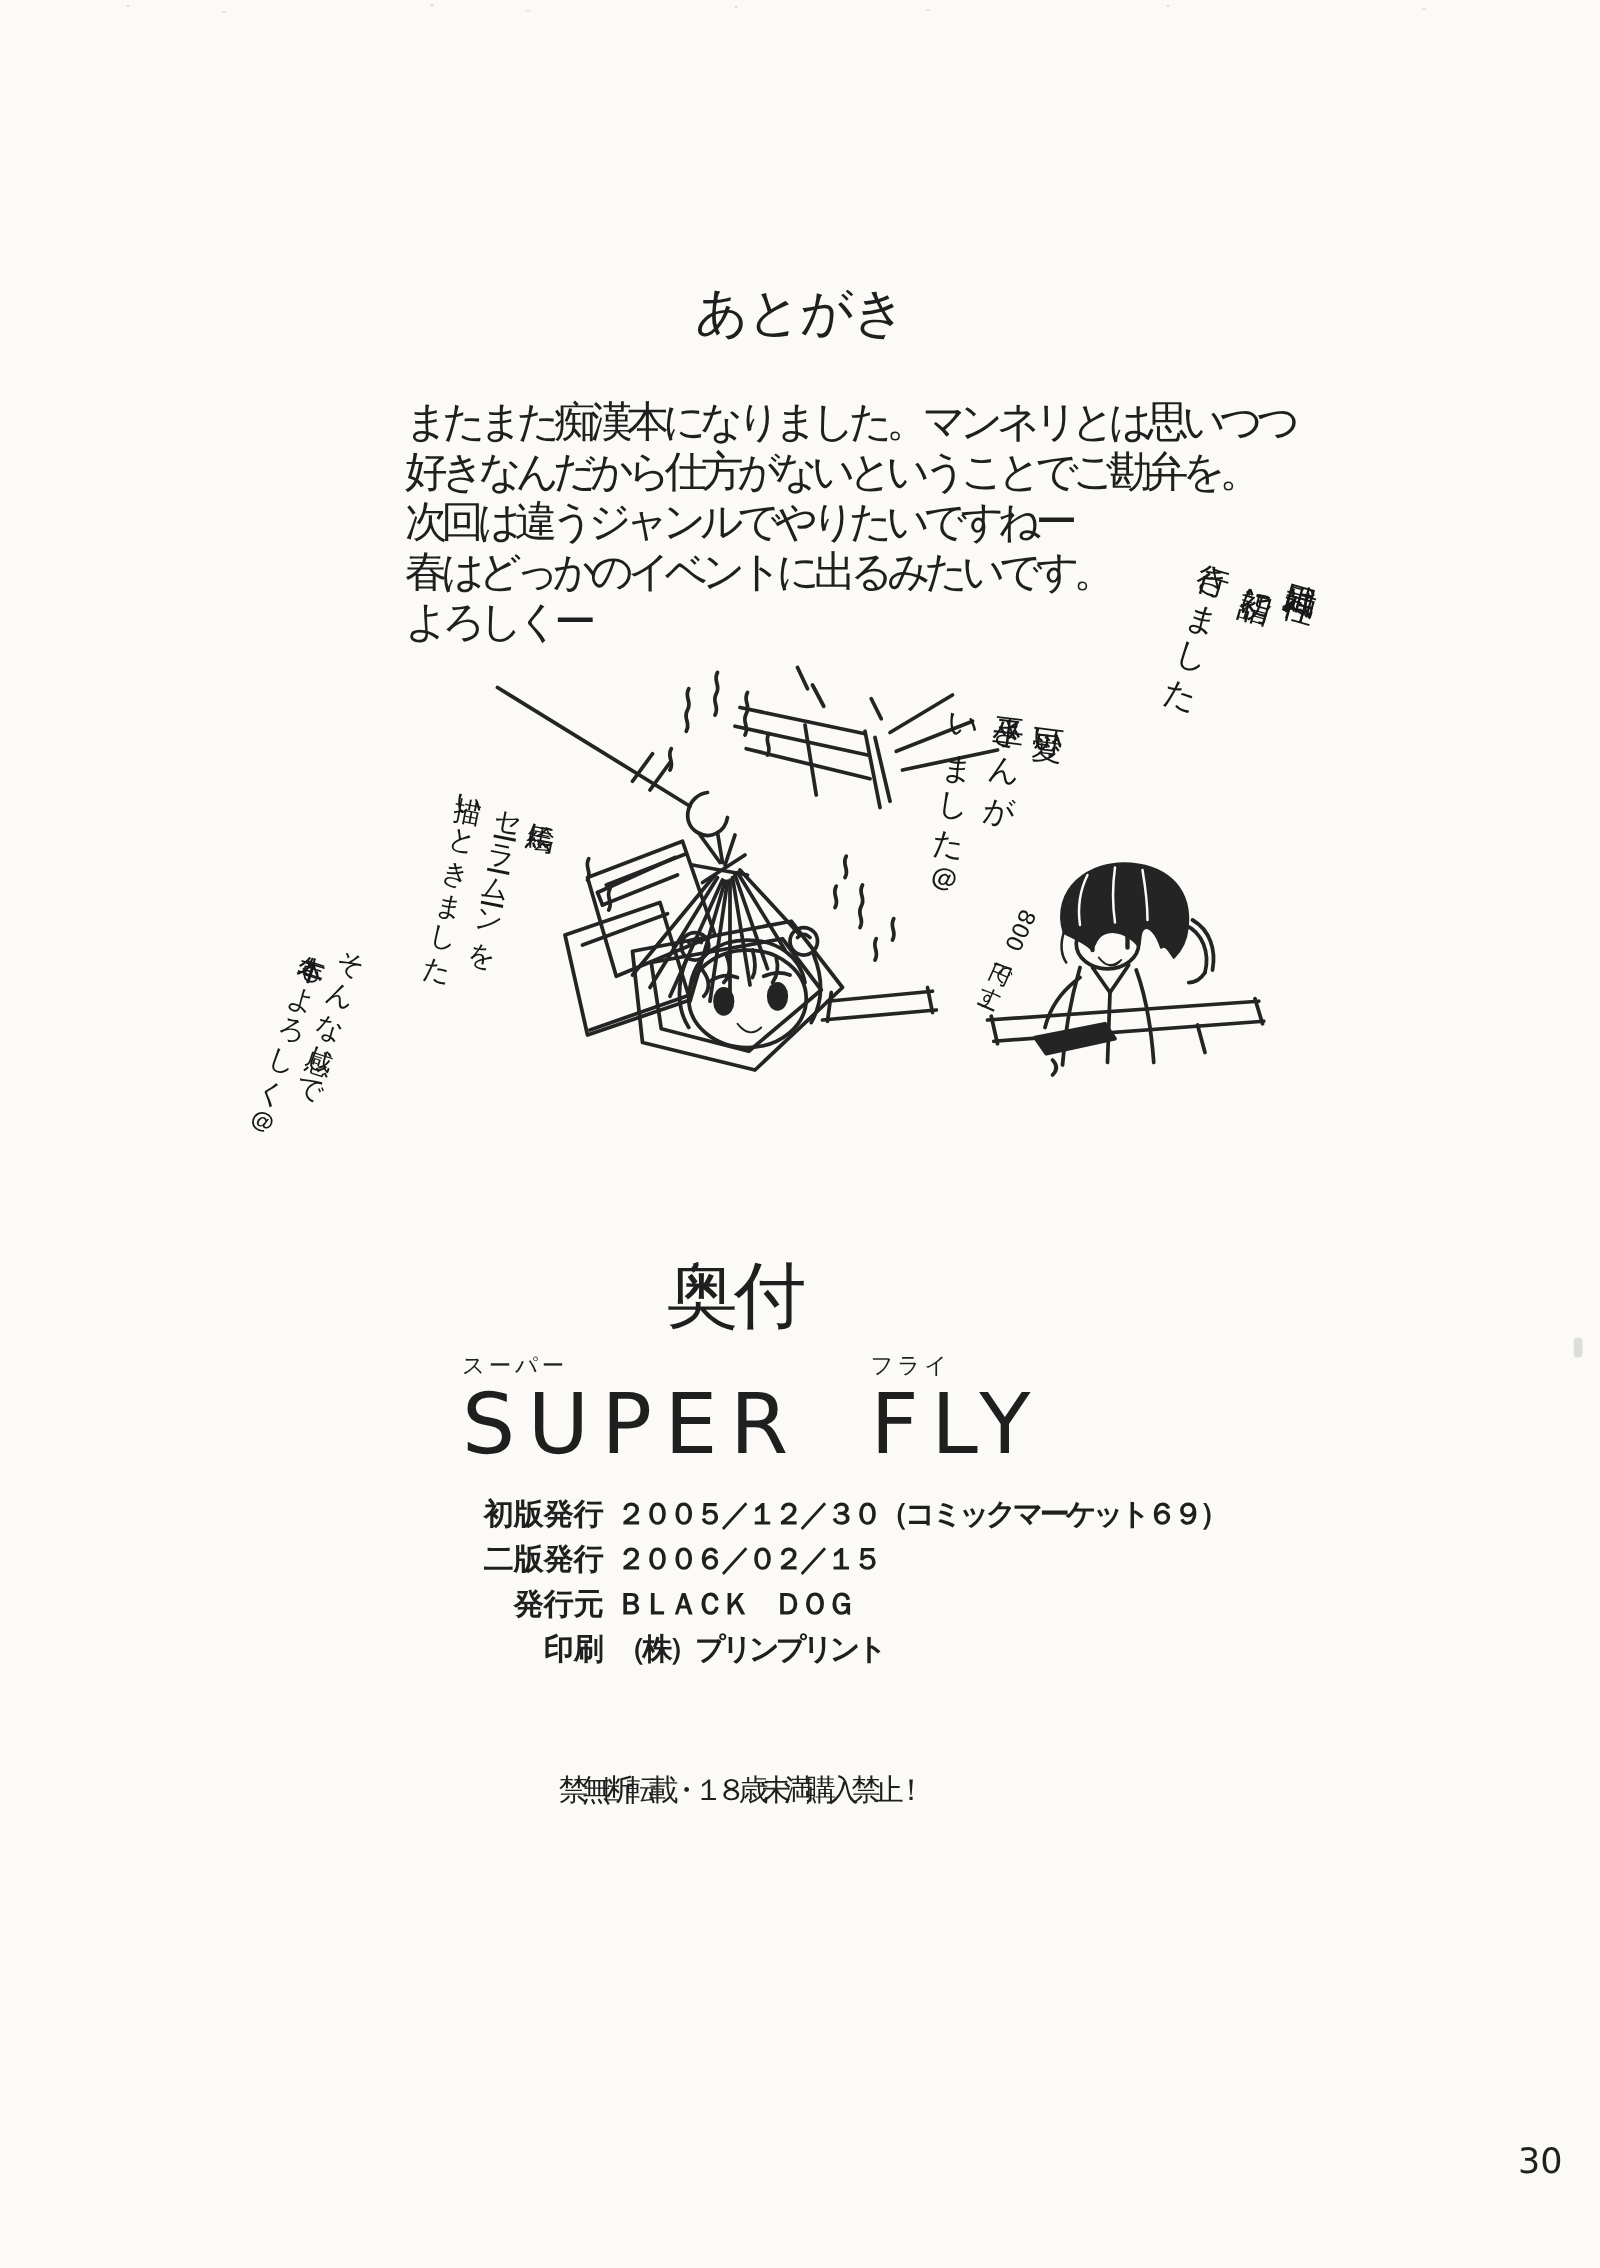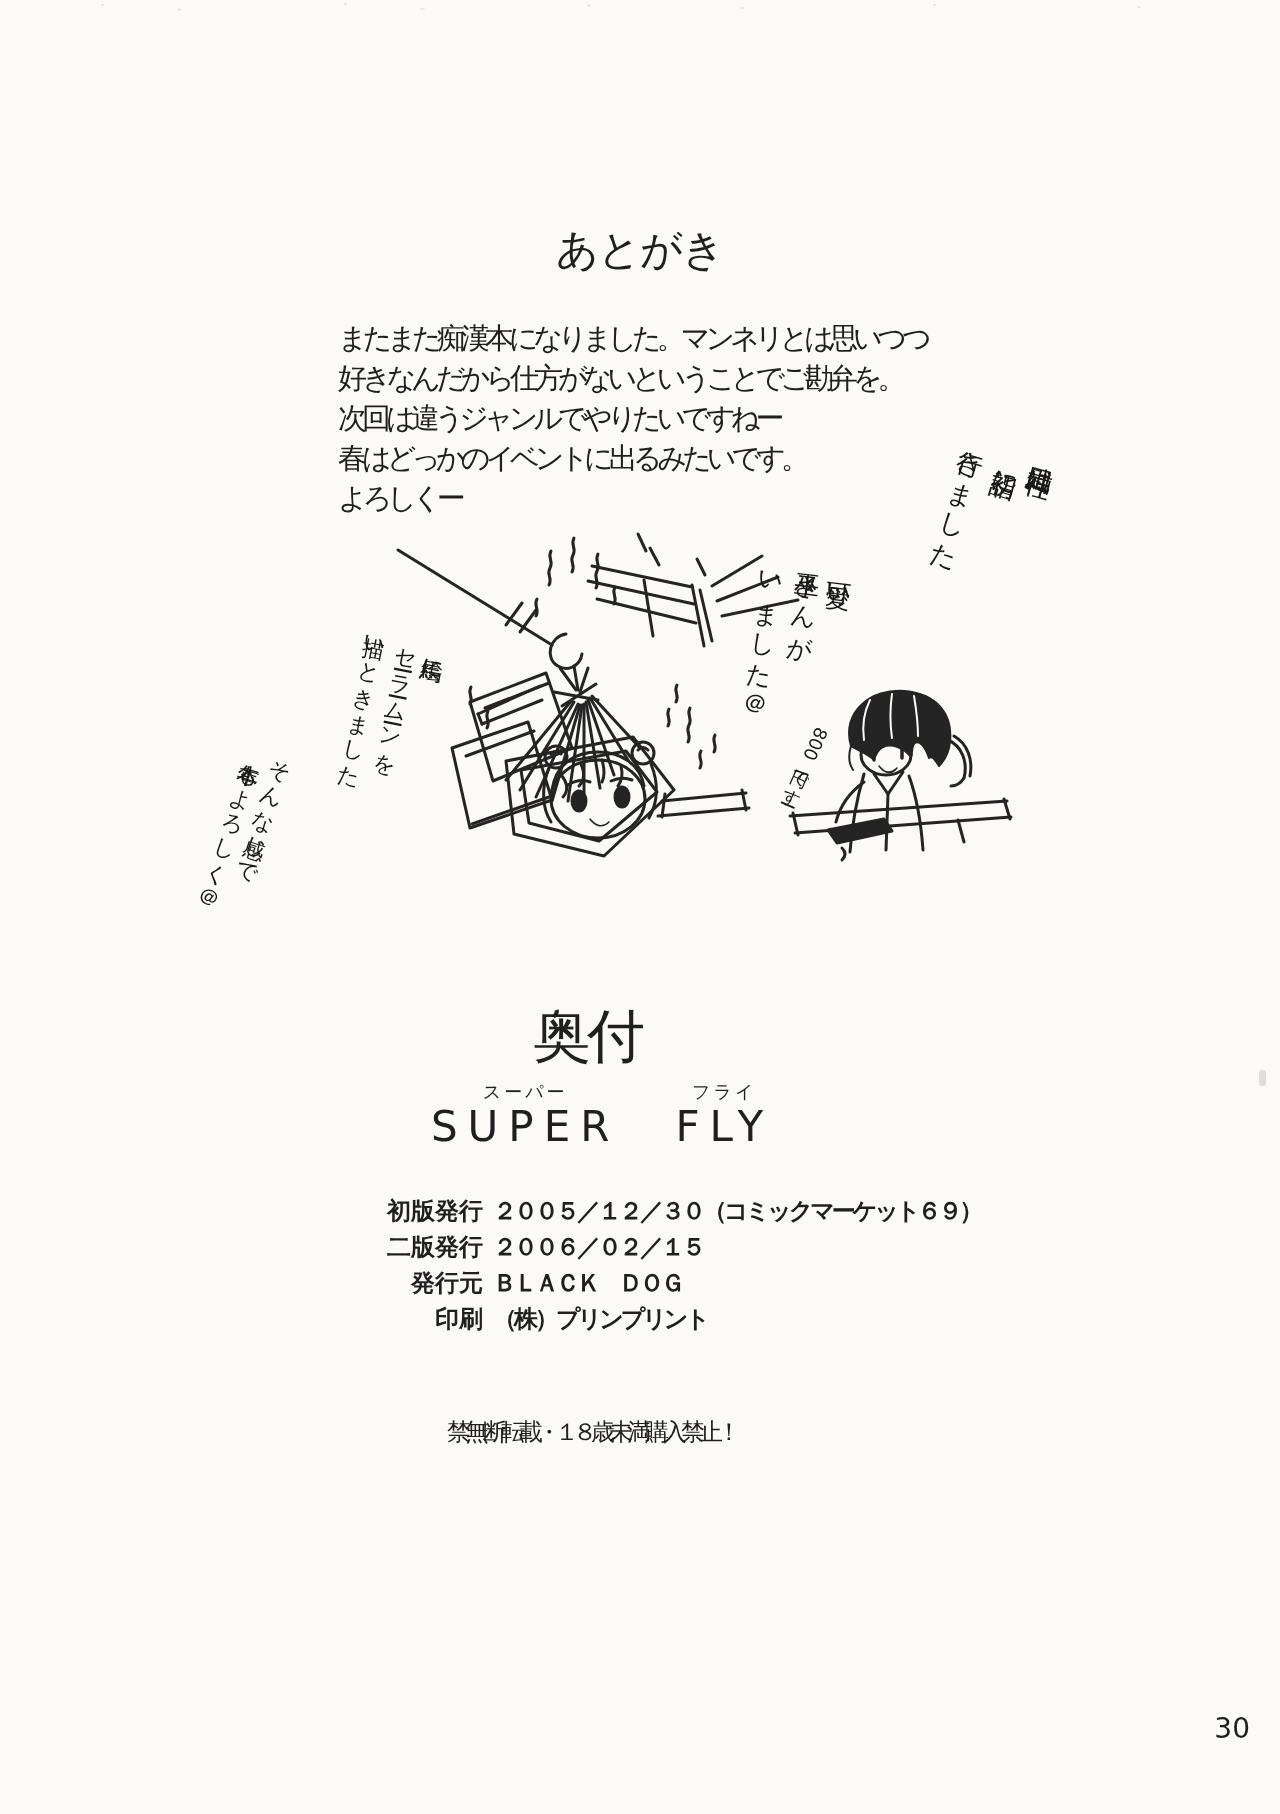--- a/index.html
+++ b/index.html
@@ -25,22 +25,22 @@
   .edge-smudge{
     position:absolute;right:14px;top:1070px;width:7px;height:16px;
     background:rgba(90,90,90,.18);border-radius:3px;
   }
   
   .afterword-title{
     position:absolute;top:229px;left:0;width:1280px;text-align:center;
     font-size:42px;letter-spacing:-1px;line-height:1;
   }
   .afterword-body{
-    position:absolute;top:318px;left:338px;
-    font-size:29px;letter-spacing:-5px;
+    position:absolute;top:318px;left:324px;
+    font-size:34px;letter-spacing:-5px;
   }
   .p-line{height:40px;line-height:40px;white-space:nowrap;}
   
   .vnote{
     position:absolute;writing-mode:vertical-rl;text-orientation:mixed;
     color:#181818;line-height:1.28;transform-origin:top right;white-space:nowrap;
   }
   .vnote span{display:block;}
   .vnote span + span{margin-left:5px;}
   .pt6{padding-top:6px}.pt10{padding-top:10px}.pt14{padding-top:14px}
@@ -53,23 +53,23 @@
   .sketch-svg{position:absolute;left:0;top:0;width:1280px;height:1814px;pointer-events:none;}
   
   .colophon-title{
     position:absolute;top:1002px;left:0;width:1174px;text-align:center;
     font-size:58px;letter-spacing:-4px;line-height:1.2;
   }
   .book-title{
     position:absolute;top:1080px;left:0;width:1204px;
     display:flex;justify-content:center;align-items:flex-end;gap:56px;
   }
-  .bt-word{display:flex;flex-direction:column;align-items:center;}
+  .bt-word{display:flex;flex-direction:column;align-items:flex-start;}
   .furigana{font-size:18px;letter-spacing:3px;margin-bottom:2px;}
-  .bt-big{font-size:42px;letter-spacing:10px;line-height:1;font-weight:400;}
+  .bt-big{font-size:67px;letter-spacing:10px;line-height:1;font-weight:400;}
   .colophon-rows{position:absolute;top:1195px;left:0;width:1280px;}
   .c-row{position:relative;height:36px;font-size:24px;font-weight:bold;}
   .c-label{position:absolute;right:797px;top:0;white-space:nowrap;letter-spacing:0;}
   .c-value{position:absolute;left:493px;top:0;white-space:nowrap;letter-spacing:-3px;}
   .c-row:nth-child(5) .c-label{right:872px;text-align:center;}
   .c-row:nth-child(5) .c-value{left:433px;}
   .warning-line{
     position:absolute;top:1416px;left:423px;
     font-size:24px;letter-spacing:-6px;white-space:nowrap;margin-left:24px;
   }

